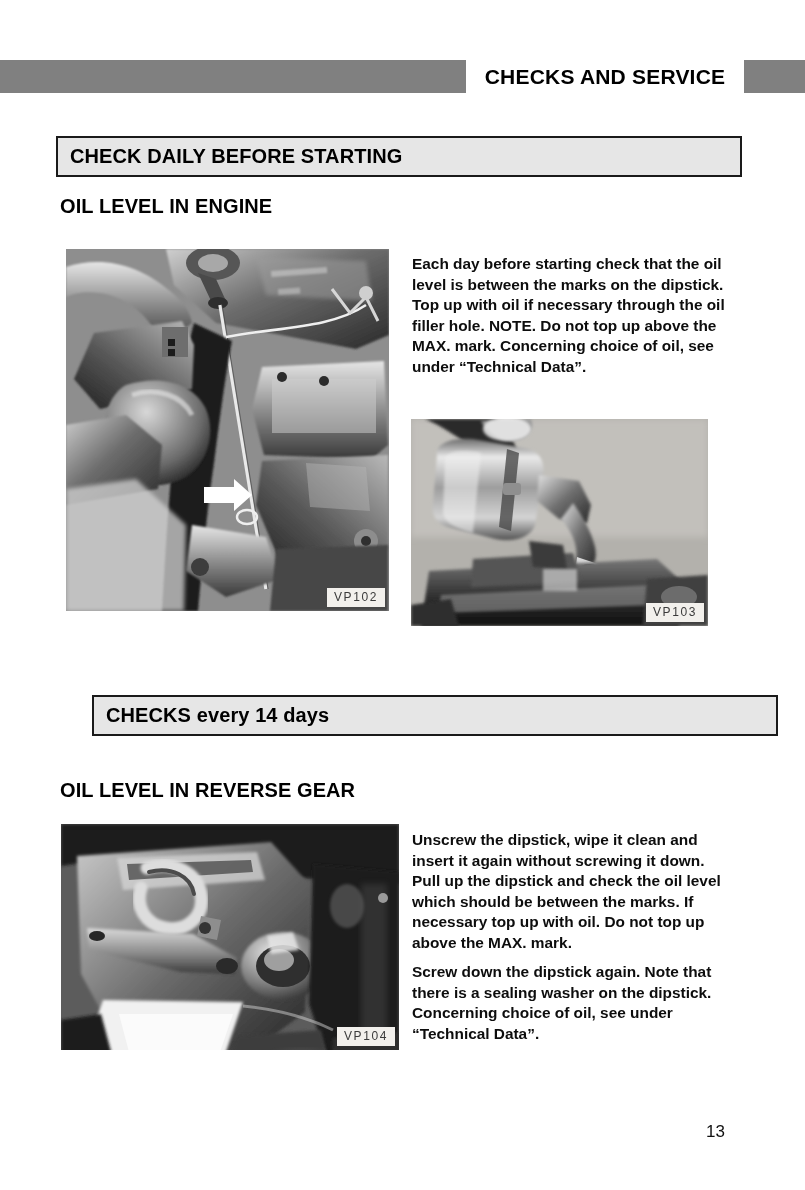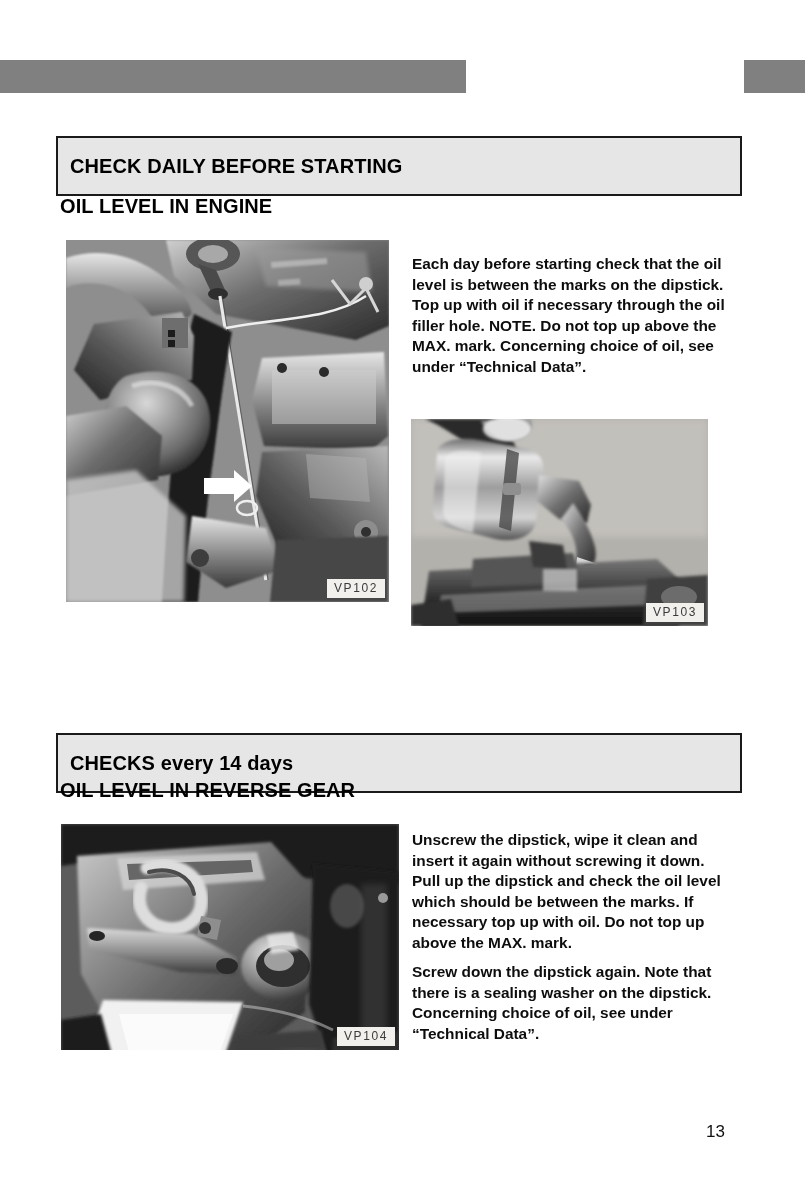--- a/index.html
+++ b/index.html
@@ -54,36 +54,36 @@
     font-weight: bold;
     letter-spacing: 0.2px;
     white-space: nowrap;
   }
 
   
   .section-banner {
     position: absolute;
     left: 56px;
     width: 686px;
-    height: 60px;
+    height: 41px;
     background: #e6e6e6;
     border: 2px solid #1a1a1a;
     box-sizing: border-box;
     display: flex;
     align-items: center;
   }
   .section-banner .banner-text {
     padding-left: 12px;
     font-size: 20px;
     font-weight: bold;
     letter-spacing: 0.1px;
     white-space: nowrap;
   }
   #banner-daily { top: 136px; }
-  #banner-14days { top: 733px; }
+  #banner-14days { top: 695px; margin-left: 36px; }
 
   
   .sub-heading {
     position: absolute;
     left: 60px;
     font-size: 20px;
     font-weight: bold;
     letter-spacing: 0.1px;
     white-space: nowrap;
   }
@@ -129,38 +129,39 @@
     right: 4px;
     bottom: 4px;
     background: #f2f0ec;
     color: #3a3a3a;
     font-size: 12px;
     letter-spacing: 1.6px;
     padding: 2px 7px 3px 7px;
     font-family: "Liberation Sans", sans-serif;
   }
 
-  #photo-engine  { left: 66px;  top: 240px; width: 323px; height: 362px; }
+  #photo-engine  { left: 66px;  top: 249px; width: 323px; height: 362px; }
   #photo-oilcan  { left: 411px; top: 406px; width: 297px; height: 207px; margin-top: 13px; }
   #photo-reverse { left: 61px;  top: 824px; width: 338px; height: 226px; }
 
   
   #page-number {
     position: absolute;
     left: 706px;
     top: 1122px;
     font-size: 17px;
     color: #111111;
   }
 </style>
 </head>
 <body>
 
 <div class="header-band">
   <div class="header-bar-left"></div>
+  <div class="header-title">CHECKS AND SERVICE</div>
   <div class="header-bar-right"></div>
 </div>
 
 <div class="section-banner" id="banner-daily">
   <span class="banner-text">CHECK DAILY BEFORE STARTING</span>
 </div>
 
 <div class="sub-heading" id="subheading-engine">OIL LEVEL IN ENGINE</div>
 
 <div class="photo" id="photo-engine">

